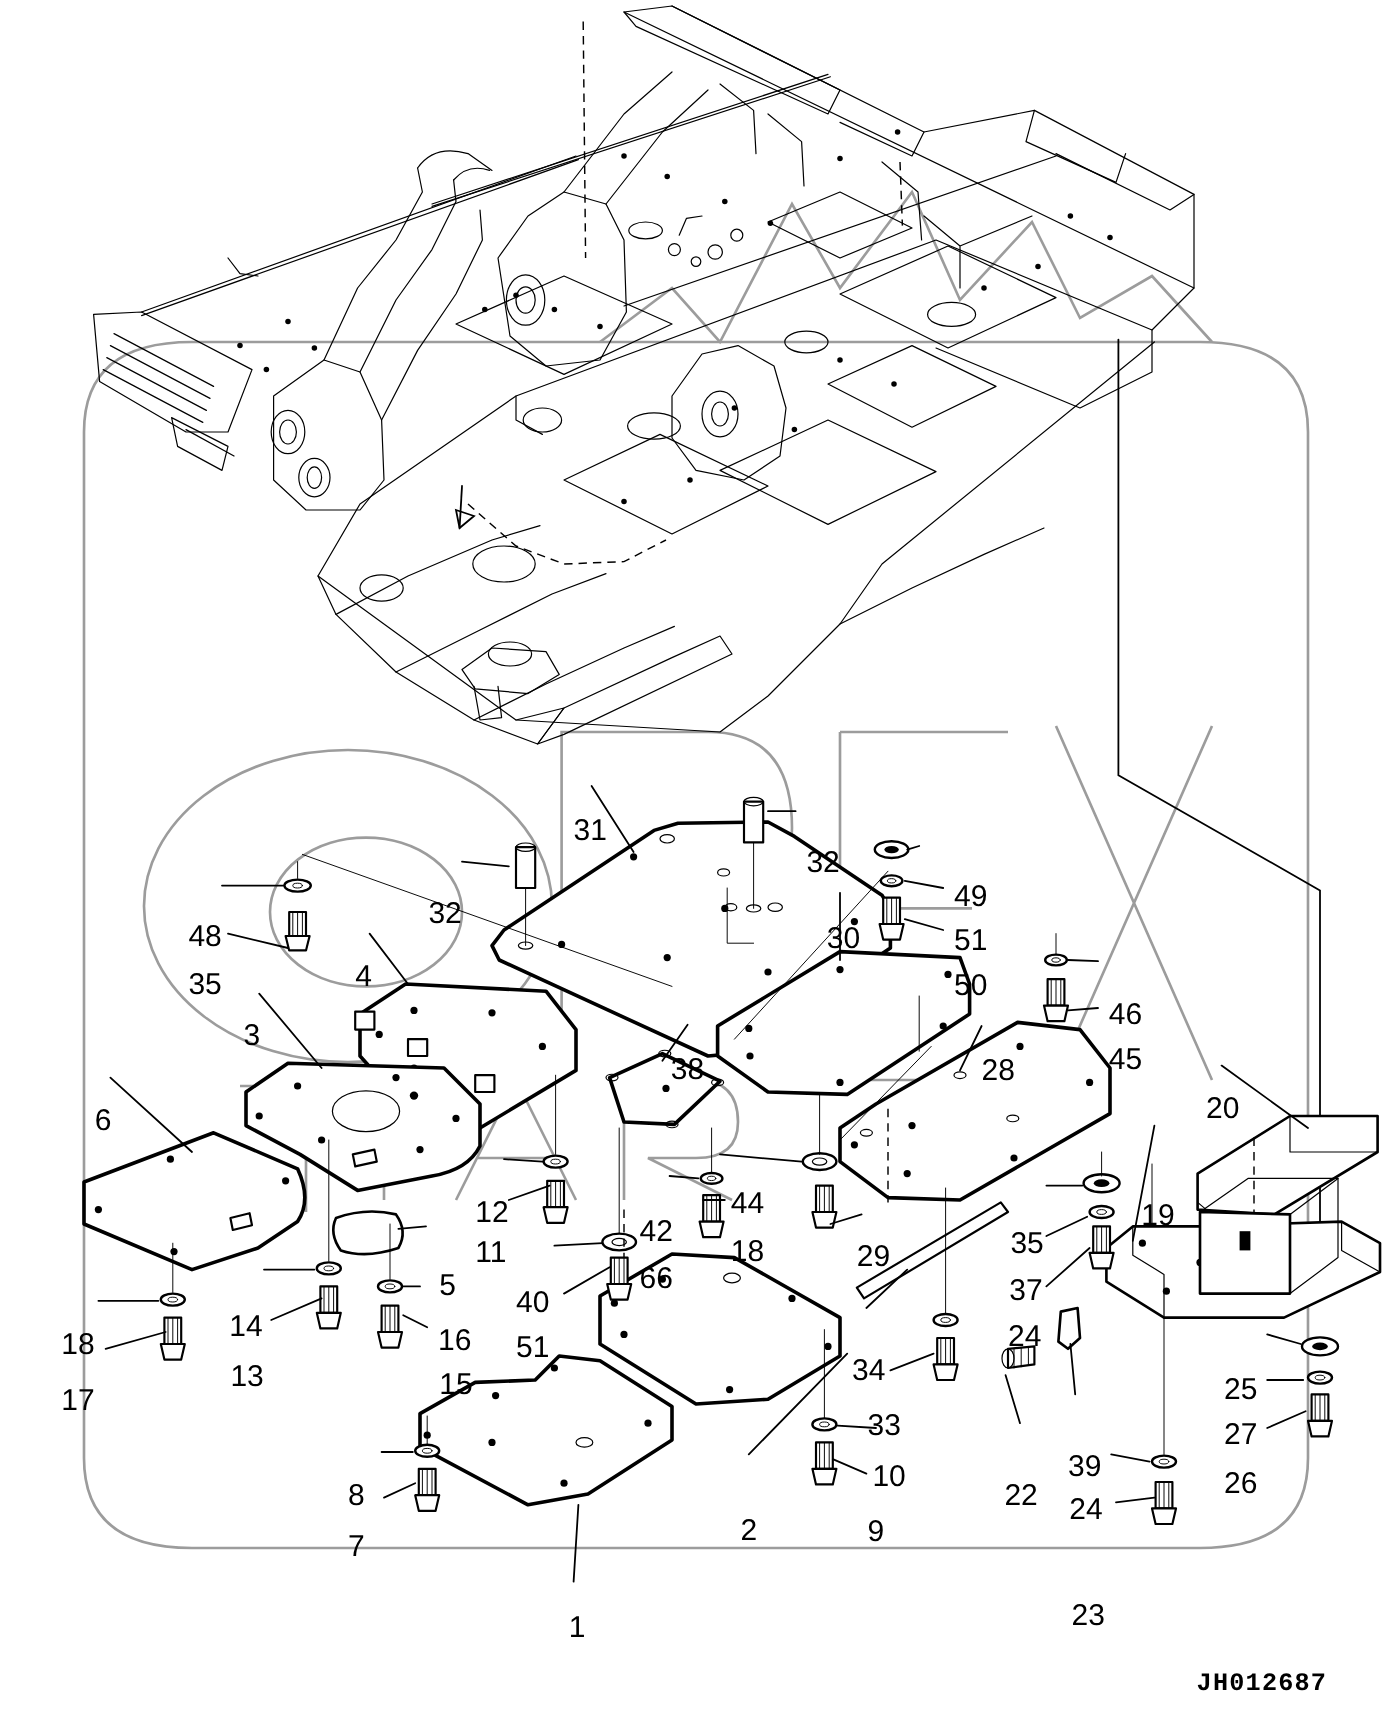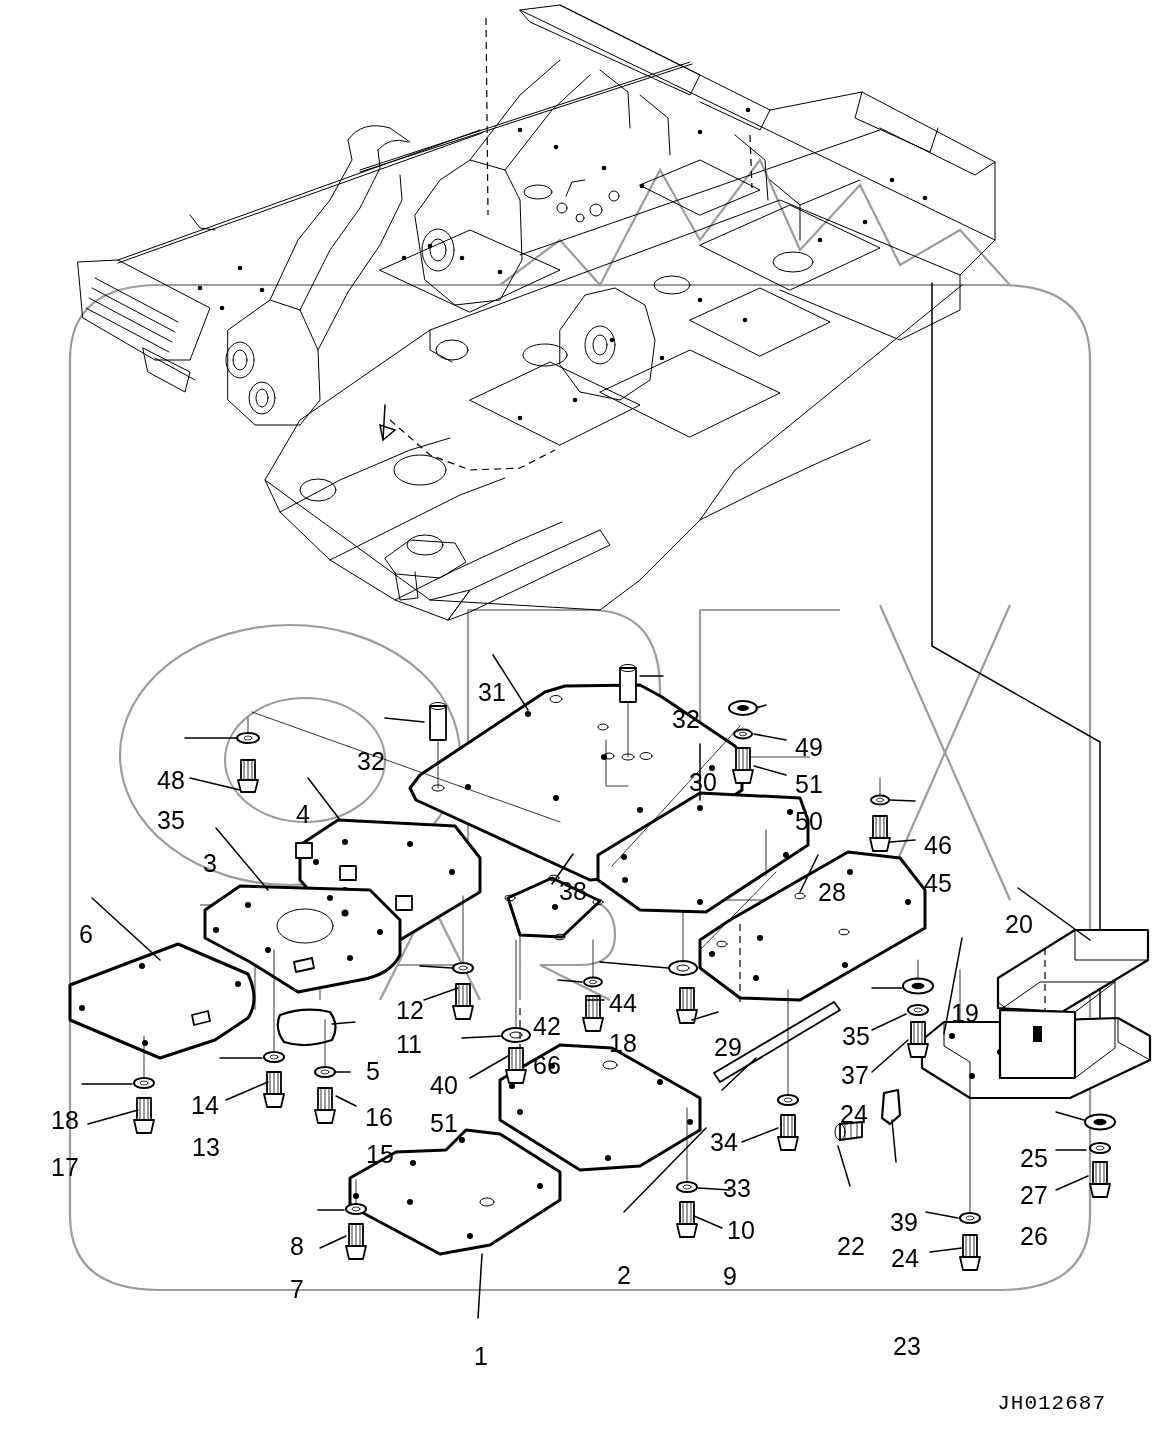--- a/index.html
+++ b/index.html
@@ -19,21 +19,21 @@
     margin-top:38px;
   }
   #drawing-number{
     position:absolute;
     right:60px;
     top:1392px;
     font-family:"Liberation Mono","DejaVu Sans Mono",monospace;
     font-size:21px;
     letter-spacing:1px;
     color:#000000;
-    font-weight:normal;
+    font-weight:bold;
   }
   .wm{fill:none;stroke:#9c9c9c;stroke-width:2.2;}
   .lnthin{fill:none;stroke:#000000;stroke-width:1.0;stroke-linecap:round;stroke-linejoin:round;}
   .lnhair{fill:none;stroke:#000000;stroke-width:0.8;stroke-linecap:round;stroke-linejoin:round;}
   .leader{fill:none;stroke:#000000;stroke-width:1.5;stroke-linecap:round;}
   .plate{fill:#ffffff;stroke:#000000;stroke-width:3.0;stroke-linejoin:round;}
   .plate2{fill:#ffffff;stroke:#000000;stroke-width:2.2;stroke-linejoin:round;}
   .hole{fill:#000000;}
   .ring{fill:#ffffff;stroke:#000000;stroke-width:2;}
   .part{fill:#ffffff;stroke:#000000;stroke-width:1.8;stroke-linejoin:round;}

